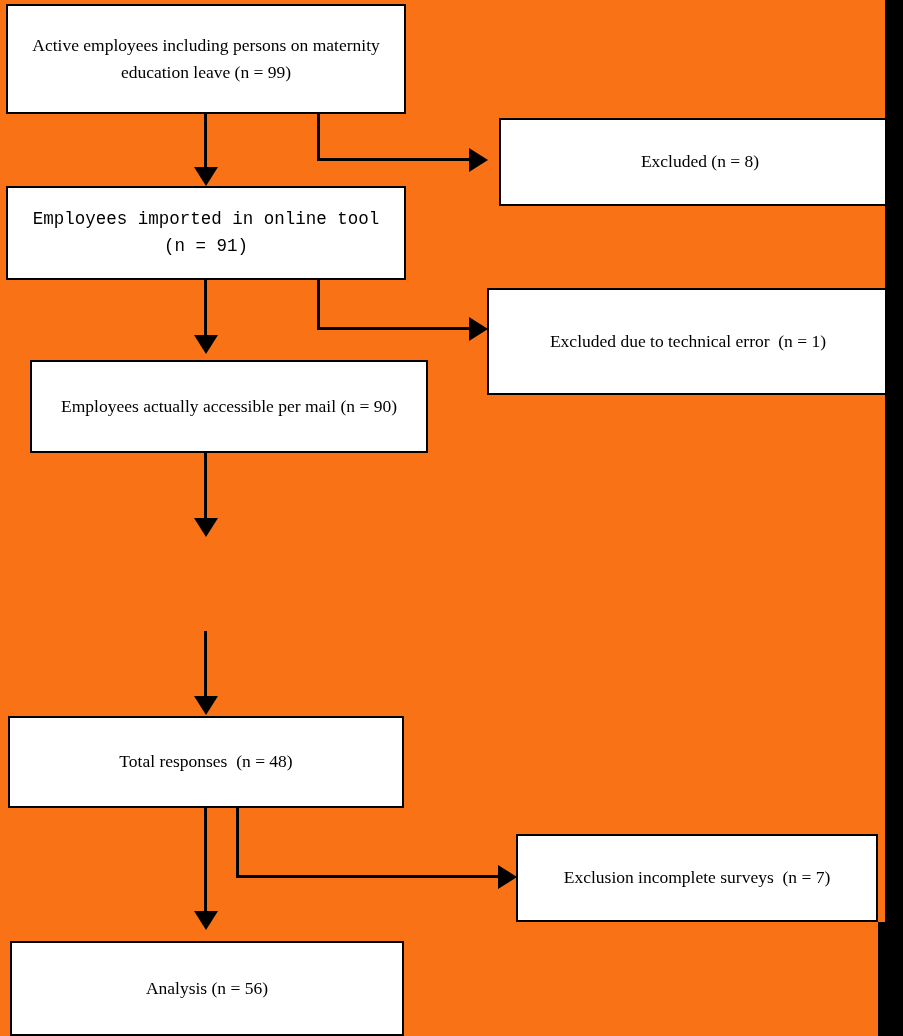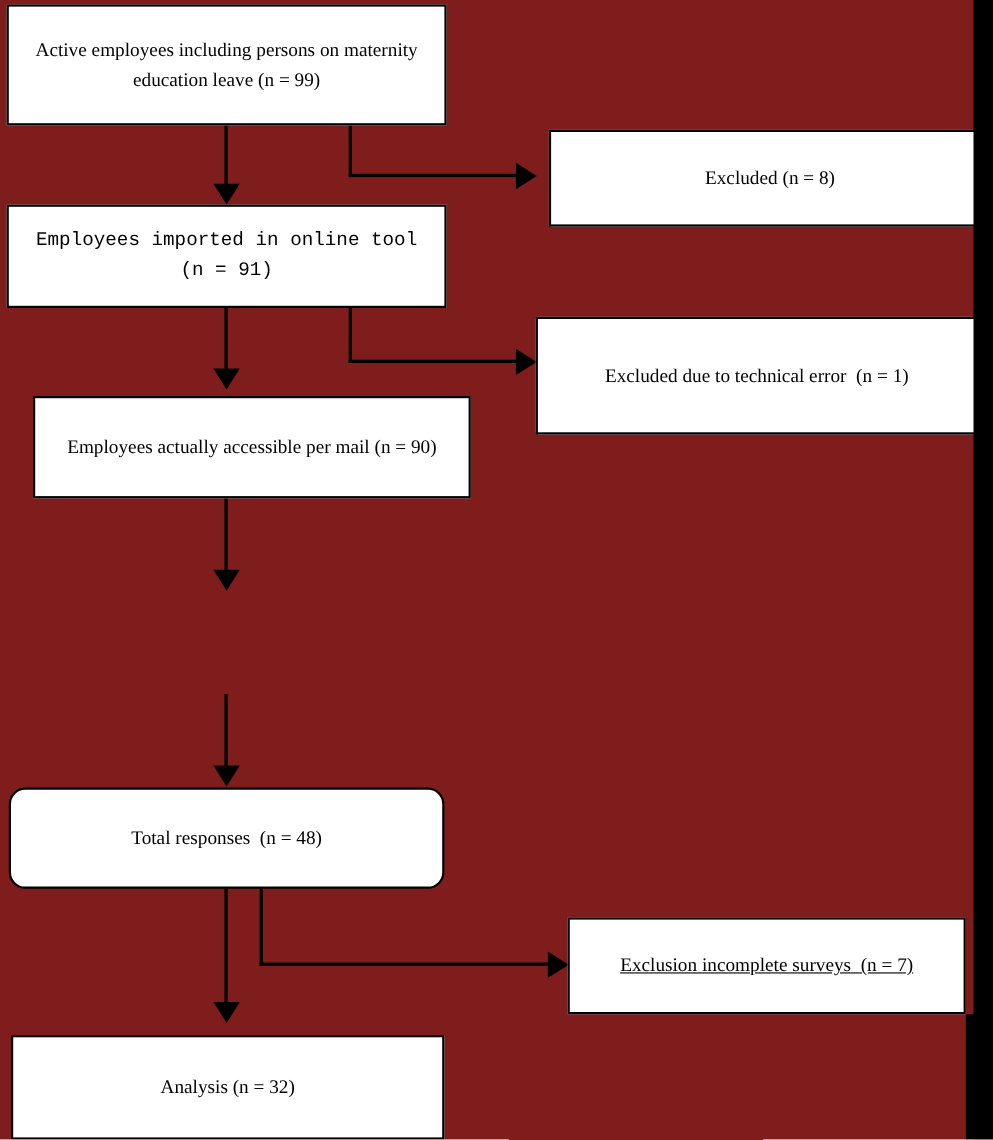--- a/index.html
+++ b/index.html
@@ -4,21 +4,21 @@
 <style>
   html, body {
     margin: 0;
     padding: 0;
     background: #ffffff;
   }
   #canvas {
     position: relative;
     width: 903px;
     height: 1036px;
-    background: #7f1d1d;
+    background: #f97316;
     font-family: "Liberation Serif", "DejaVu Serif", serif;
     overflow: hidden;
   }
   .box {
     position: absolute;
     box-sizing: border-box;
     border: 2px solid #000000;
     background: #ffffff;
     display: flex;
     align-items: center;
@@ -84,37 +84,37 @@
 
   <div class="box" style="left:6px; top:186px; width:400px; height:94px;font-family:Liberation Mono, monospace;">
     <span>Employees imported in online tool (n = 91)</span>
   </div>
 
   <div class="box" style="left:6px; top:360px; width:398px; height:93px;margin-left:24px;">
     <span>Employees actually accessible per mail (n = 90)</span>
   </div>
 
 
-  <div class="box" style="left:8px; top:716px; width:396px; height:92px;border-radius:15px;">
+  <div class="box" style="left:8px; top:716px; width:396px; height:92px;">
     <span>Total responses  (n = 48)</span>
   </div>
 
   <div class="box" style="left:10px; top:941px; width:394px; height:95px;">
-    <span>Analysis (n = 32)</span>
+    <span>Analysis (n = 56)</span>
   </div>
 
   <div class="box clipped-right" style="left:487px; top:118px; width:400px; height:88px;margin-left:12px;">
     <span>Excluded (n = 8)</span>
   </div>
 
   <div class="box clipped-right" style="left:487px; top:288px; width:400px; height:107px;text-align:center;">
     <span>Excluded due to technical error  (n = 1)</span>
   </div>
 
-  <div class="box" style="left:516px; top:834px; width:362px; height:88px;text-decoration:underline;">
+  <div class="box" style="left:516px; top:834px; width:362px; height:88px;">
     <span>Exclusion incomplete surveys  (n = 7)</span>
   </div>
 
   <div class="vline" style="left:204px; top:114px; height:54px;"></div>
   <div class="arrow-down" style="left:194px; top:167px;"></div>
 
   <div class="vline" style="left:317px; top:114px; height:47px;"></div>
   <div class="hline" style="left:317px; top:158px; width:156px;"></div>
   <div class="arrow-right" style="left:469px; top:148px;"></div>
 

